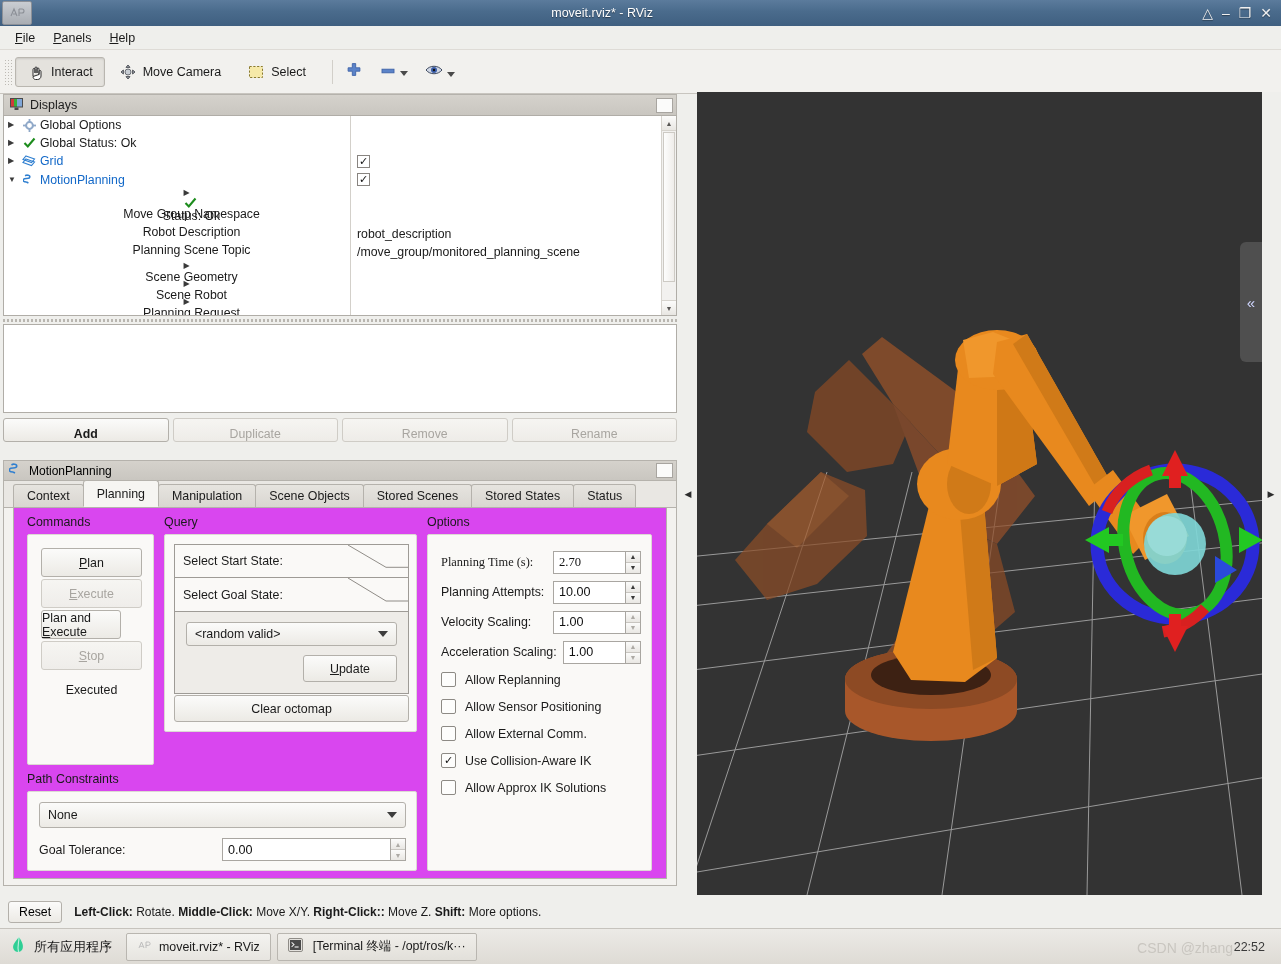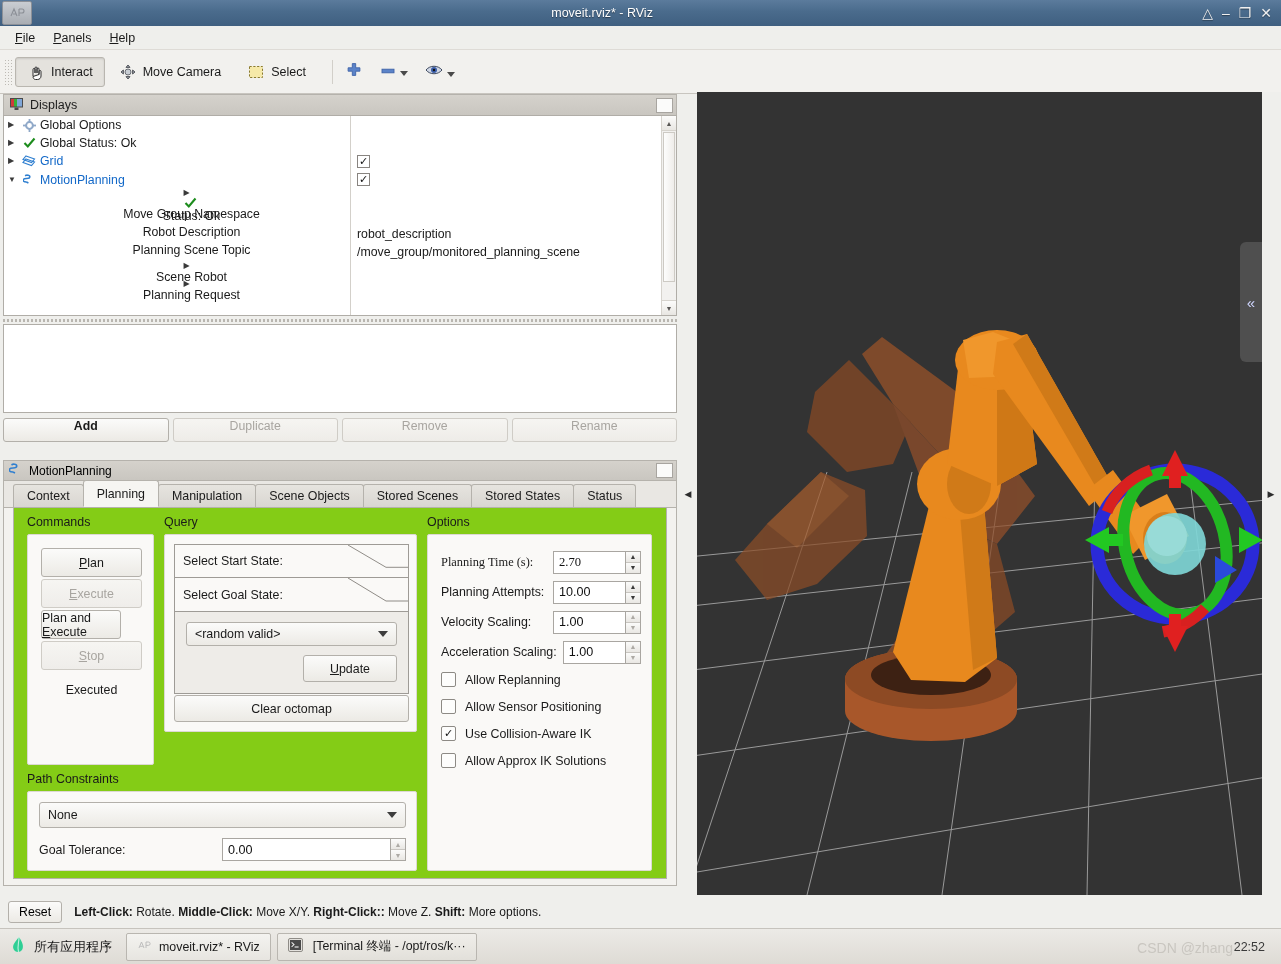--- a/index.html
+++ b/index.html
@@ -116,42 +116,42 @@
      background-size:4px 7px; }
 
   .prop-area { position:absolute; left:3px; top:230px; width:674px; height:89px;
      background:#ffffff; border:1px solid #b0ada7; }
 
   .btnrow { position:absolute; left:3px; top:324px; width:674px; display:flex; gap:4px; }
   .qbtn {
     flex:1; height:24px; font-size:12.3px; color:#1a1a1a;
     background:linear-gradient(to bottom,#fbfbfa,#eceae5);
     border:1px solid #b3b0aa; border-radius:3px;
-    display:flex; align-items:flex-start; justify-content:center;
+    display:flex; align-items:flex-end; justify-content:center;
   }
   .qbtn.dis { color:#a8a5a0; background:linear-gradient(to bottom,#f6f5f2,#eeece8); border-color:#cfccc6;}
   .qbtn b { font-weight:bold; }
 
   
   .mpanel { position:absolute; left:3px; top:366px; width:674px; height:426px; }
   .mp-head { display:flex; align-items:center; height:21px;
     background:linear-gradient(to bottom,#d5d2cc,#c9c6c0);
     border:1px solid #b5b2ac; padding-left:5px; gap:6px;}
   .mp-body { border:1px solid #b5b2ac; border-top:none; height:405px; background:#f3f2ef; position:relative;}
   .tabbar { display:flex; align-items:flex-end; height:27px; padding-left:9px;
     background:#e9e7e3; border-bottom:1px solid #b5b2ac;}
   .tab {
     height:23px; padding:0 13px; font-size:12.4px; color:#1a1a1a;
     background:linear-gradient(to bottom,#e6e4df,#d9d6d1);
     border:1px solid #b5b2ac; border-bottom:none;
     border-radius:3px 3px 0 0; display:flex; align-items:center; margin-right:-1px;
   }
   .tab.sel { height:27px; background:#f6f5f2; border-bottom:1px solid #f6f5f2; position:relative; z-index:2;}
 
-  .tabcontent { position:absolute; left:9px; top:27px; right:9px; bottom:6px; background:#84cc16;
+  .tabcontent { position:absolute; left:9px; top:27px; right:9px; bottom:6px; background:#d946ef;
      border:1px solid #b5b2ac; border-top:none;padding-left:36px; }
   .grp-label { position:absolute; font-size:12.4px; color:#1a1a1a; }
   .grpbox { position:absolute; border:1px solid #dcd9d3; background:#faf9f7; border-radius:2px;}
 
   .pbtn {
     height:29px; font-size:12.4px; color:#1a1a1a;
     background:linear-gradient(to bottom,#fbfbfa,#eceae5);
     border:1px solid #b3b0aa; border-radius:3px;
     display:flex; align-items:center; justify-content:center;
   }
@@ -393,20 +393,25 @@
             </div>
             <div class="trow ind1">
               <span class="tri n"></span>
               <span class="tico"></span>
               <span class="tlabel">Robot Description</span>
             </div>
             <div class="trow ind1">
               <span class="tri n"></span>
               <span class="tico"></span>
               <span class="tlabel">Planning Scene Topic</span>
+            </div>
+            <div class="trow ind1">
+              <span class="tri r"></span>
+              <span class="tico"></span>
+              <span class="tlabel">Scene Geometry</span>
             </div>
             <div class="trow ind1">
               <span class="tri r"></span>
               <span class="tico"></span>
               <span class="tlabel">Scene Robot</span>
             </div>
             <div class="trow ind1">
               <span class="tri r"></span>
               <span class="tico"></span>
               <span class="tlabel">Planning Request</span>
@@ -608,20 +613,24 @@
             <div id="opt-checks" style="position:absolute;left:13px;top:131px;width:200px;">
                 <div class="optrow">
                   <span class="optchk"></span>
                   <span>Allow Replanning</span>
                 </div>
                 <div class="optrow">
                   <span class="optchk"></span>
                   <span>Allow Sensor Positioning</span>
                 </div>
                 <div class="optrow">
+                  <span class="optchk"></span>
+                  <span>Allow External Comm.</span>
+                </div>
+                <div class="optrow">
                   <span class="optchk">✓</span>
                   <span>Use Collision-Aware IK</span>
                 </div>
                 <div class="optrow">
                   <span class="optchk"></span>
                   <span>Allow Approx IK Solutions</span>
                 </div>
               </div>
           </div>
 

